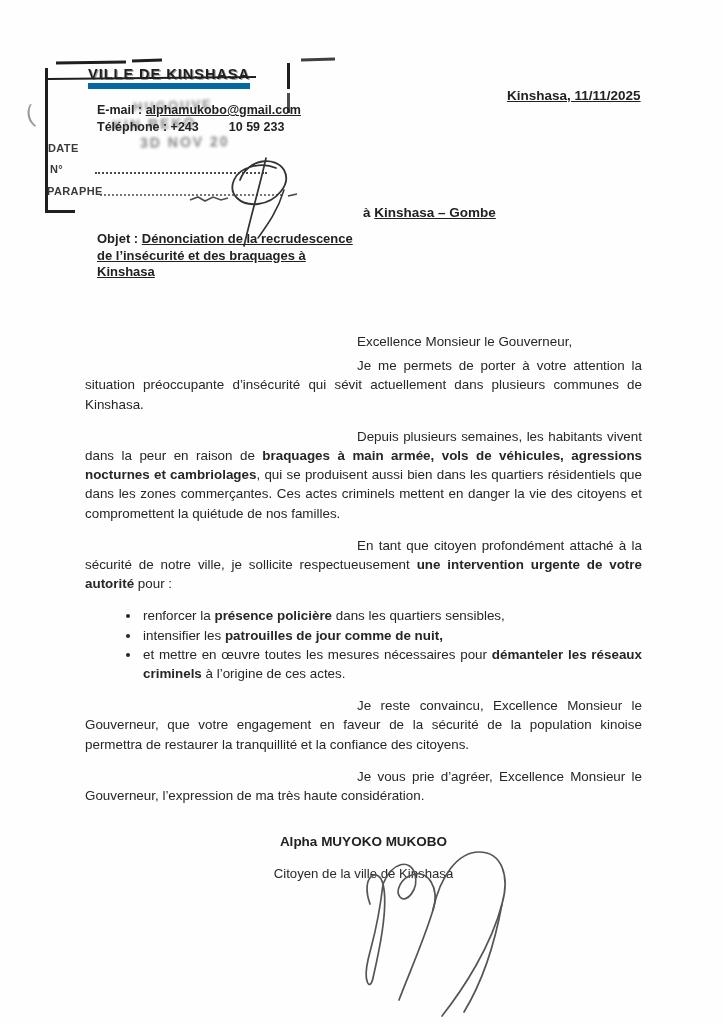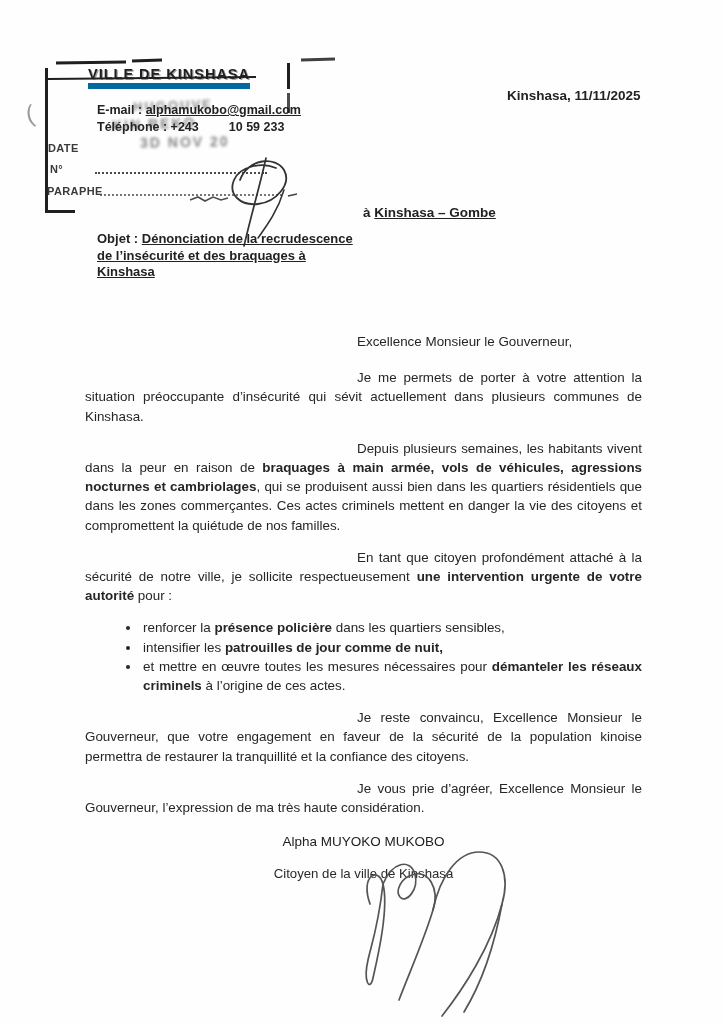--- a/index.html
+++ b/index.html
@@ -38,37 +38,37 @@
   .smudge{
     position:absolute;font-weight:700;color:#2f2f2f;filter:blur(1.5px);
     opacity:.58;letter-spacing:2px;transform:rotate(-2deg);white-space:nowrap;
   }
   .s1{left:133px;top:98px;font-size:13px;}
   .s2{left:112px;top:116px;font-size:14px;}
   .s3{left:140px;top:134px;font-size:14px;transform:rotate(-1deg);}
   .scan-paren{left:26px;top:100px;font-size:24px;color:#9a9a9a;transform:rotate(-12deg);}
 
   
-  .dateline{left:507px;top:88px;font-weight:700;font-size:13.5px;color:#222;}
+  .dateline{left:507px;top:88px;font-weight:700;font-size:13.5px;color:#222;text-decoration:underline;}
   .recipient{left:363px;top:153px;font-weight:700;font-size:13.5px;line-height:17.5px;color:#222;}
   .location{left:363px;top:205px;font-weight:700;font-size:13.5px;color:#222;}
 
   
   .subject{left:97px;top:231px;width:256px;font-size:13px;line-height:16.5px;color:#222;}
 
   
   .letter-body{left:85px;top:332px;width:557px;font-size:13.4px;line-height:19.2px;text-align:justify;}
   .letter-body p{margin:0 0 13px;text-indent:272px;}
-  .letter-body p.salutation{text-align:left;margin-bottom:17px;}
+  .letter-body p.salutation{text-align:left;margin-bottom:5px;}
   .letter-body ul{margin:0 0 13px;padding-left:56px;}
   .letter-body li{text-align:justify;padding-left:2px;}
 
   
   .sig{left:85px;top:834px;width:557px;text-align:center;}
-  .sig-name{font-weight:400;font-size:13.5px;color:#222;}
+  .sig-name{font-weight:700;font-size:13.5px;color:#222;}
   .sig-title{font-size:13.2px;margin-top:17px;color:#2a2a2a;}
   svg.scribble{position:absolute;pointer-events:none;}
   .paraphe-svg{left:188px;top:150px;}
   .big-sign{left:340px;top:846px;}
 </style>
 </head>
 <body>
 
 <div class="page">
 

